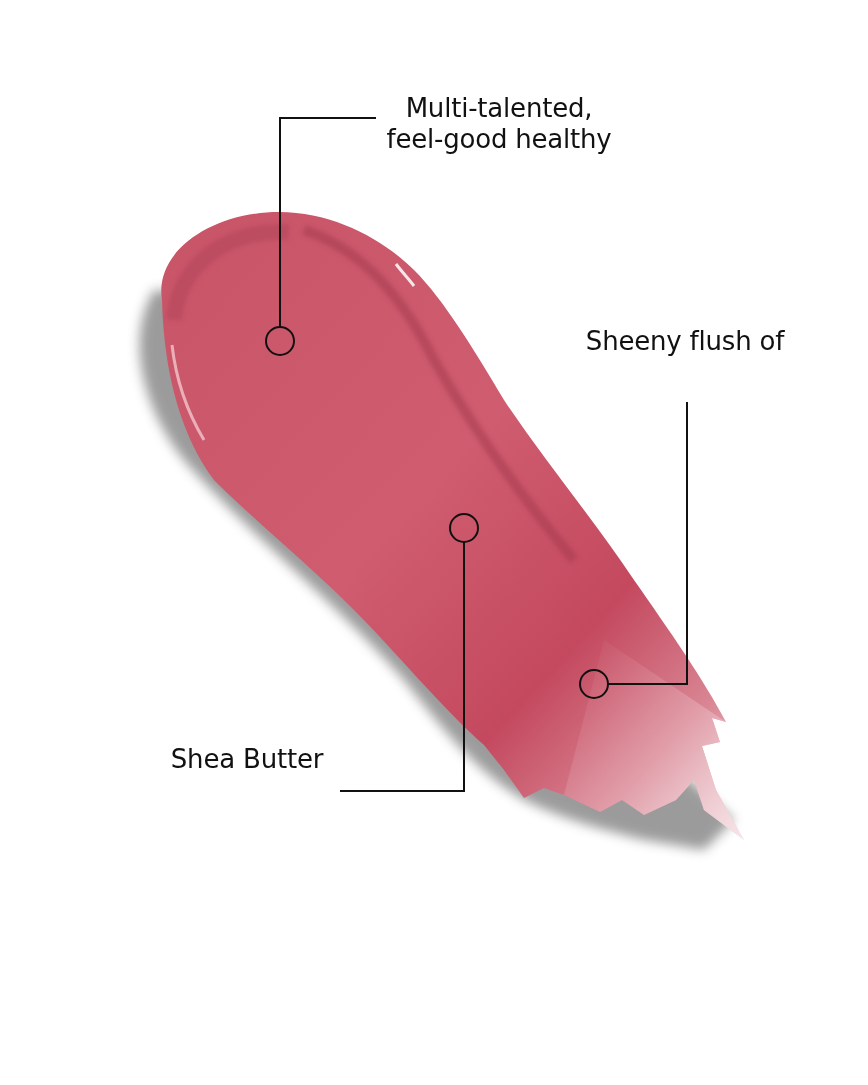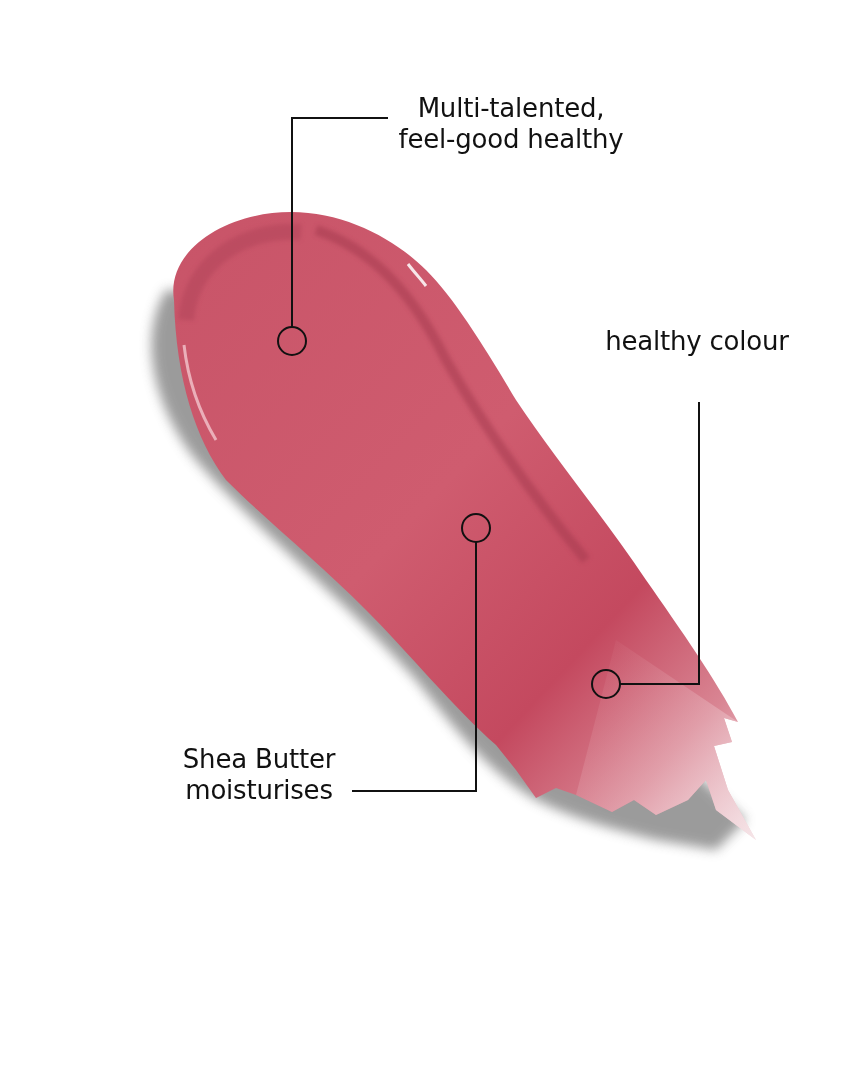--- a/index.html
+++ b/index.html
@@ -1,18 +1,18 @@
 <!DOCTYPE html>
 <html><head>
 <meta charset="utf-8">
 <style>
   html, body { margin: 0; padding: 0; background: #ffffff; }
   body { width: 868px; height: 1085px; position: relative; overflow: hidden;
          font-family: "DejaVu Sans", "Liberation Sans", sans-serif; }
-  .canvas { position: absolute; left: 16px; top: 0; width: 760px; height: 1085px; }
+  .canvas { position: absolute; left: 4px; top: 0; width: 760px; height: 1085px; }
   svg.art { position: absolute; left: 0; top: 0; }
   .label { position: absolute; color: #111111; font-size: 26px; line-height: 31px;
            text-align: center; letter-spacing: -0.2px; font-weight: 400; white-space: nowrap; }
   .label span { display: block; }
   #label-formula { left: 360px; top: 93px; width: 270px; }
   #label-sheeny  { left: 566px; top: 326px; width: 230px; }
   #label-shea    { left: 133px; top: 744px; width: 220px; }
 </style>
 </head>
 <body>
@@ -78,20 +78,19 @@
       <circle cx="460" cy="528" r="14"></circle>
     </g>
   </svg>
 
   <div class="label" id="label-formula">
     <span>Multi-talented,</span>
     <span>feel-good healthy</span>
   </div>
 
   <div class="label" id="label-sheeny">
-    <span>healthy colour</span>
+    <span>Sheeny flush of</span>
   </div>
 
   <div class="label" id="label-shea">
     <span>Shea Butter</span>
-    <span>moisturises</span>
   </div>
 </div>
 
 </body></html>

